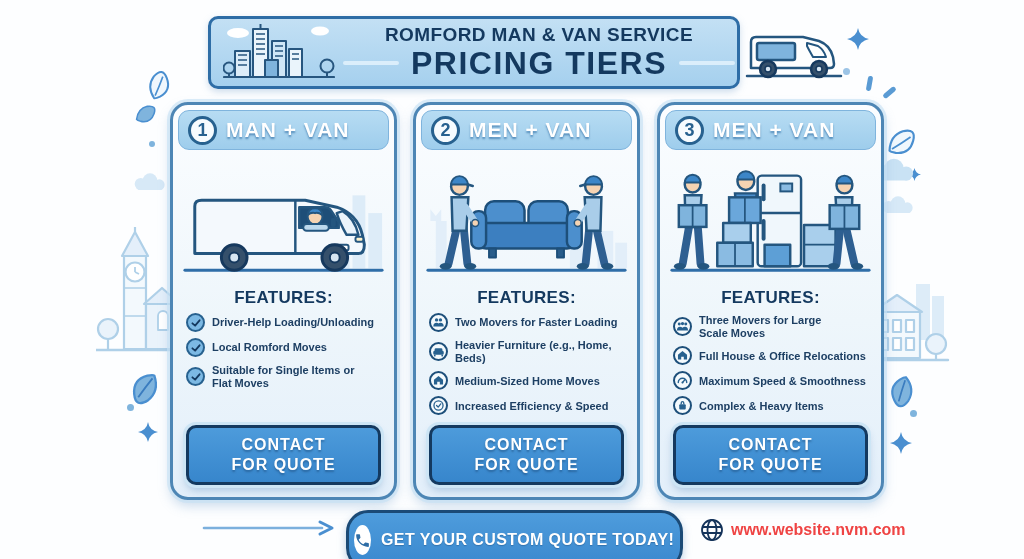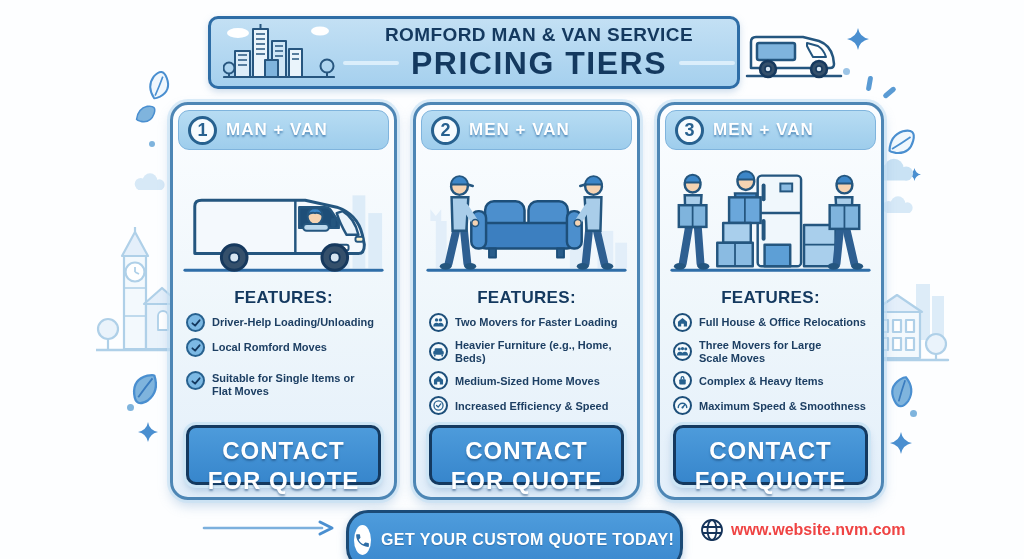--- a/index.html
+++ b/index.html
@@ -25,38 +25,38 @@
         border:3px solid #4d86b5;border-radius:18px;
         box-shadow:0 0 0 3px rgba(200,226,245,.65),0 6px 12px rgba(110,155,200,.35);}
   .card1{left:170px}.card2{left:413px}.card3{left:657px}
   .card-head{height:40px;margin:5px;box-sizing:border-box;
              background:linear-gradient(180deg,#b7dcf3,#9ecdec);
              border:1px solid #7fb4dd;border-radius:11px;
              display:flex;align-items:center;gap:9px;padding:0 9px;}
   .badge{width:29px;height:29px;box-sizing:border-box;border-radius:50%;
          background:#f6fbfe;border:3px solid #27618f;color:#27618f;
          font-weight:800;font-size:18px;display:grid;place-items:center;}
-  .tier-title{font-size:17px;font-weight:800;color:#ffffff;letter-spacing:1px;margin:0;
+  .tier-title{font-size:21px;font-weight:800;color:#ffffff;letter-spacing:1px;margin:0;
               text-shadow:0 2px 2px rgba(58,118,170,.75);white-space:nowrap;}
   .illus{height:130px;margin:2px 6px 0;position:relative;}
   .illus svg{width:100%;height:100%;display:block;}
   .feat-head{margin:3px 0 6px;text-align:center;font-size:17px;font-weight:800;color:#14395f;letter-spacing:.3px;}
   .features{list-style:none;margin:0;padding:0 5px 0 13px;}
   .features li{display:flex;align-items:center;gap:7px;margin-bottom:7px;
                font-size:11px;font-weight:700;color:#1d3f63;line-height:1.2;}
   .ficon{flex:0 0 19px;width:19px;height:19px;box-sizing:border-box;border-radius:50%;
          display:grid;place-items:center;margin-top:-1px;}
   .ficon.filled{background:#7cb9e4;border:2px solid #27618f;}
   .ficon.outlined{background:#f4fafd;border:2px solid #1d4f7a;}
   .cta{position:absolute;left:13px;right:13px;bottom:12px;height:60px;box-sizing:border-box;
        background:linear-gradient(180deg,#4d9bdb,#3786cc);
        border:3px solid #14395f;border-radius:10px;
        box-shadow:0 0 0 3px #cde5f5,0 5px 8px rgba(90,140,190,.45);
-       color:#fff;font-family:inherit;font-weight:800;font-size:24px;letter-spacing:1px;
-       line-height:1.25;text-align:center;cursor:pointer;padding:8px;
+       color:#fff;font-family:inherit;font-weight:800;font-size:16px;letter-spacing:1px;
+       line-height:1.25;text-align:center;cursor:pointer;padding:1px;
        text-shadow:0 2px 2px rgba(25,70,115,.5);}
   .cta span{display:block;}
 
   
   .arrow{position:absolute;left:202px;top:519px;}
   .pill{position:absolute;left:346px;top:510px;width:337px;height:60px;box-sizing:border-box;
         background:linear-gradient(180deg,#4e9cdc,#3a88ce);
         border:3px solid #1b4a76;border-radius:22px;
         display:flex;align-items:center;gap:10px;padding:0 10px 0 5px;
         box-shadow:0 4px 9px rgba(90,140,190,.4);cursor:pointer;}
@@ -276,21 +276,21 @@
             </svg>
           </span>
         <span>Local Romford Moves</span>
         </li>
       <li>
         <span class="ficon filled">
             <svg width="12" height="12" viewBox="0 0 20 20">
               <path d="M4 10.5 L8.5 14.5 L16 5.5" stroke="#14395f" stroke-width="3" fill="none" stroke-linecap="round" stroke-linejoin="round"></path>
             </svg>
           </span>
-        <span style="max-width:160px;margin-top:8px;">Suitable for Single Items or Flat Moves</span>
+        <span style="max-width:160px;">Suitable for Single Items or Flat Moves</span>
         </li>
     </ul>
     <button class="cta">
       <span>CONTACT</span>
       <span>FOR QUOTE</span>
     </button>
   </section>
 
   <section class="card card2">
     <div class="card-head">
@@ -453,56 +453,56 @@
         </g>
         <rect x="166" y="44" width="30" height="24" fill="#7fb4dd" stroke="#24567f" stroke-width="2.5"></rect>
         <line x1="181" y1="44" x2="181" y2="68" stroke="#24567f" stroke-width="1.8"></line>
       </svg>
     </div>
     <h3 class="feat-head">FEATURES:</h3>
     <ul class="features">
       <li>
         <span class="ficon outlined">
             <svg width="13" height="13" viewBox="0 0 20 20">
-              <path d="M10 3 L17 9 V16 H12 V12 H8 V16 H3 V9 Z" fill="#27618f"></path>
-            </svg>
-          </span>
-        <span>Full House &amp; Office Relocations</span>
-        </li>
-      <li>
-        <span class="ficon outlined">
-            <svg width="13" height="13" viewBox="0 0 20 20">
               <g fill="#27618f">
                 <circle cx="5" cy="6" r="2.3"></circle>
                 <circle cx="10" cy="5.5" r="2.5"></circle>
                 <circle cx="15" cy="6" r="2.3"></circle>
                 <path d="M1.5 16 Q1.5 10.5 6 10.5 Q8.5 10.5 10 12 Q11.5 10.5 14 10.5 Q18.5 10.5 18.5 16 Z"></path>
               </g>
             </svg>
           </span>
         <span style="max-width:150px;">Three Movers for Large Scale Moves</span>
         </li>
       <li>
         <span class="ficon outlined">
             <svg width="13" height="13" viewBox="0 0 20 20">
-              <rect x="5" y="8" width="10" height="8" rx="1.5" fill="#27618f"></rect>
-              <path d="M8 8 V6 a2 2 0 0 1 4 0 V8" stroke="#27618f" stroke-width="2" fill="none"></path>
-            </svg>
-          </span>
-        <span>Complex &amp; Heavy Items</span>
+              <path d="M10 3 L17 9 V16 H12 V12 H8 V16 H3 V9 Z" fill="#27618f"></path>
+            </svg>
+          </span>
+        <span>Full House &amp; Office Relocations</span>
         </li>
       <li>
         <span class="ficon outlined">
             <svg width="13" height="13" viewBox="0 0 20 20">
               <path d="M3.5 13 a6.5 6.5 0 0 1 13 0" stroke="#27618f" stroke-width="2.2" fill="none" stroke-linecap="round"></path>
               <path d="M10 13 L14 8.5" stroke="#27618f" stroke-width="2" stroke-linecap="round"></path>
               <circle cx="10" cy="13" r="1.6" fill="#27618f"></circle>
             </svg>
           </span>
         <span>Maximum Speed &amp; Smoothness</span>
+        </li>
+      <li>
+        <span class="ficon outlined">
+            <svg width="13" height="13" viewBox="0 0 20 20">
+              <rect x="5" y="8" width="10" height="8" rx="1.5" fill="#27618f"></rect>
+              <path d="M8 8 V6 a2 2 0 0 1 4 0 V8" stroke="#27618f" stroke-width="2" fill="none"></path>
+            </svg>
+          </span>
+        <span>Complex &amp; Heavy Items</span>
         </li>
     </ul>
     <button class="cta">
       <span>CONTACT</span>
       <span>FOR QUOTE</span>
     </button>
   </section>
 
   <svg class="arrow" width="138" height="18" viewBox="0 0 138 18">
     <line x1="2" y1="9" x2="120" y2="9" stroke="#7cb0dd" stroke-width="2.6" stroke-linecap="round"></line>

